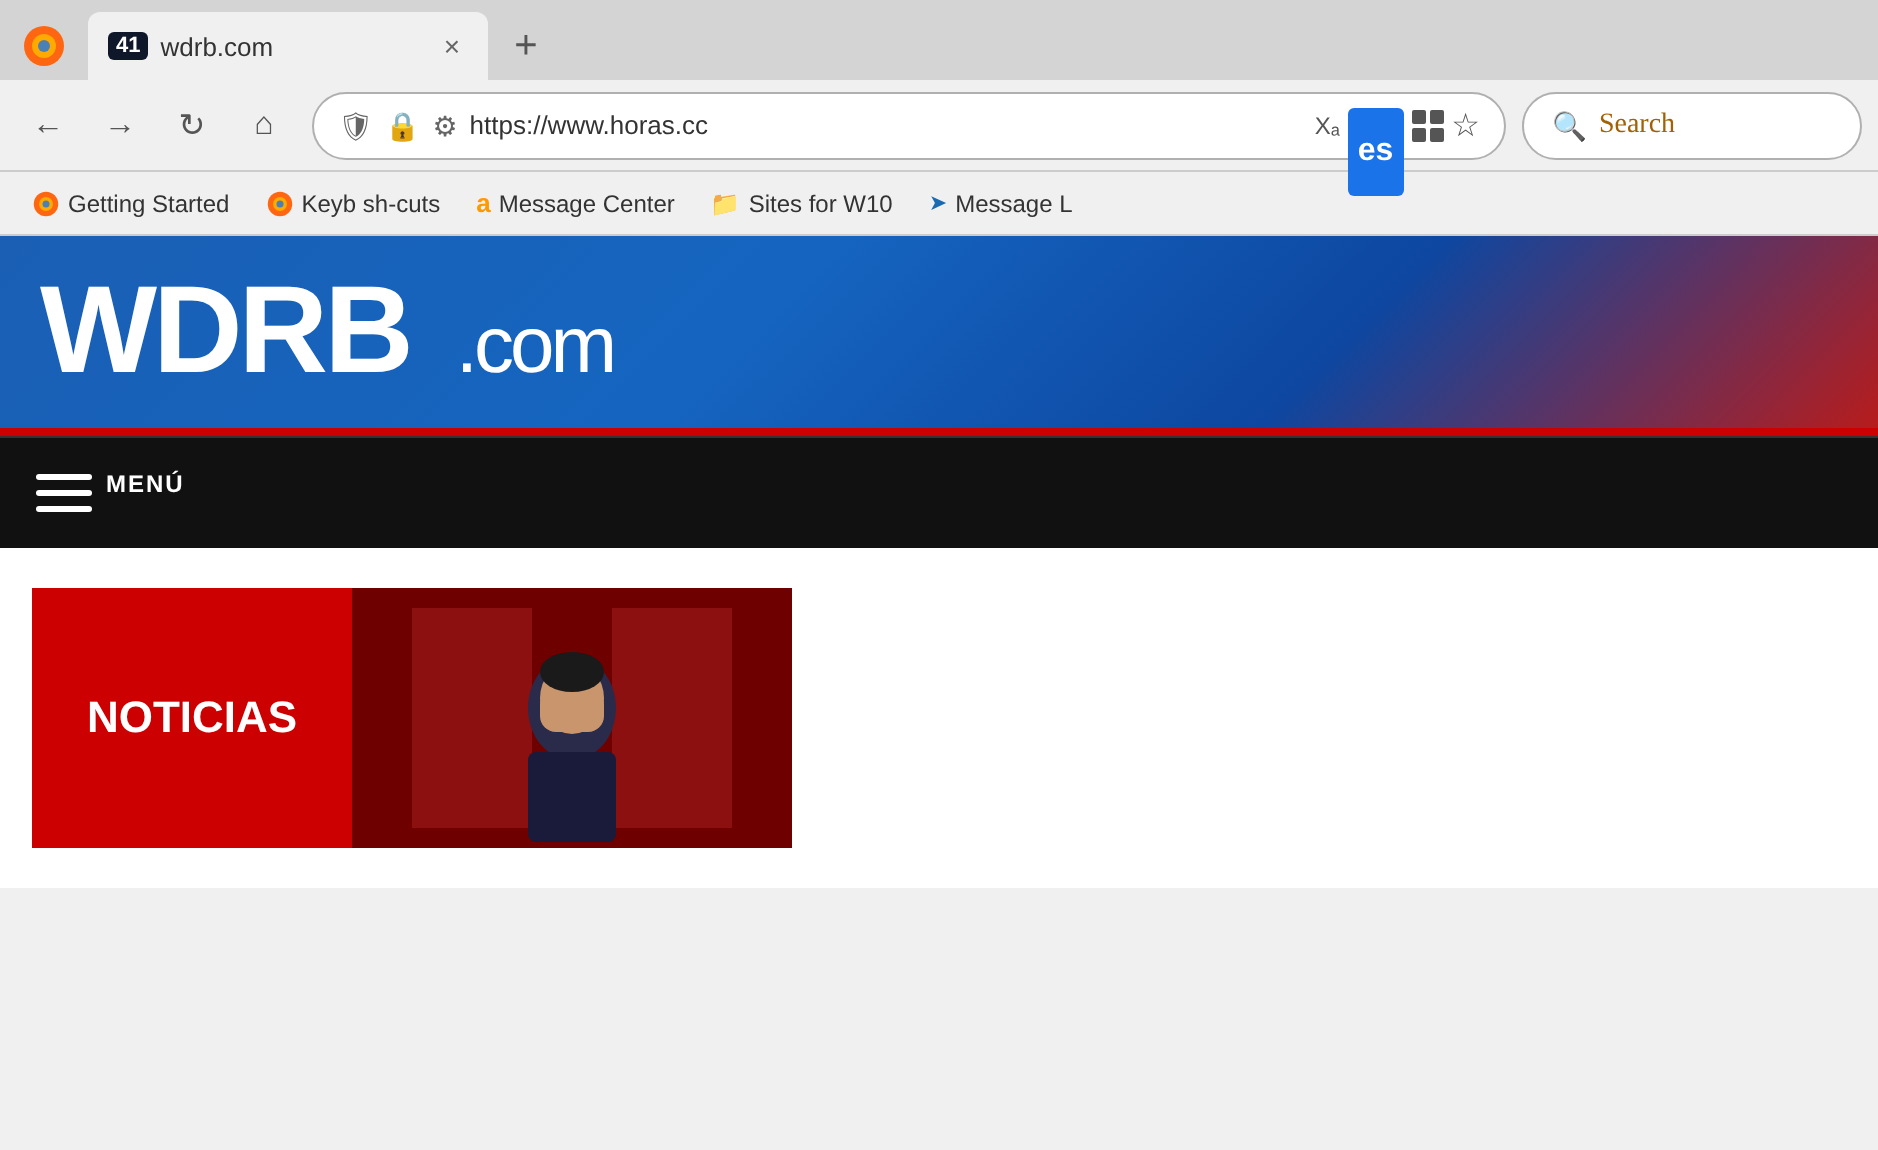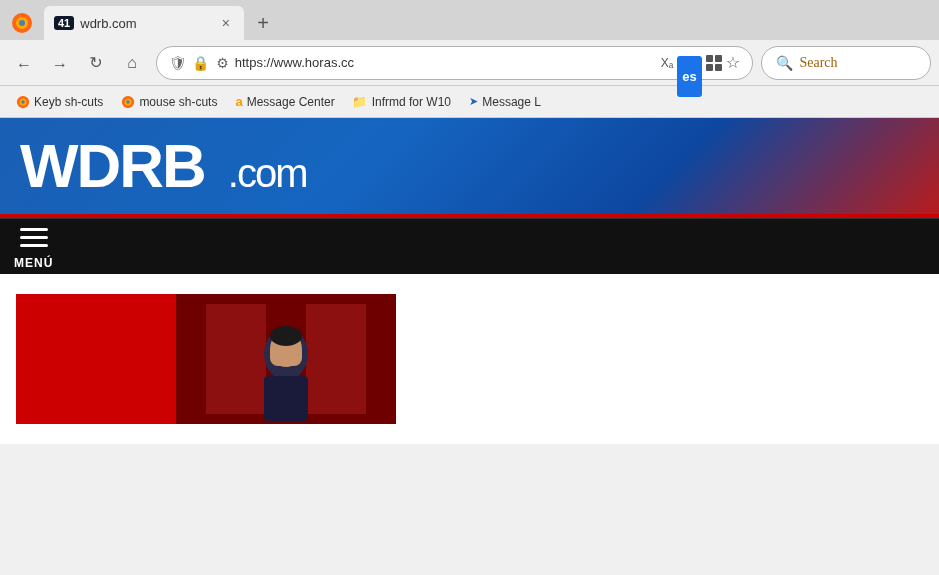--- a/index.html
+++ b/index.html
@@ -98,21 +98,21 @@
     }
     .address-bar-icons {
       display: flex; align-items: center; gap: 6px;
     }
     .addr-icon { font-size: 14px; color: #666; }
     .addr-url { font-size: 13px; color: #333; flex: 1; }
     .addr-right { display: flex; align-items: center; gap: 4px; }
     .lang-badge {
       background: #1a73e8;
       color: white;
-      font-size: 13px;
+      font-size: 16px;
       font-weight: bold;
       border-radius: 3px;
       padding: 13px 5px;
       margin-top: 27px;
     }
     .grid-icon {
       display: grid; grid-template-columns: 1fr 1fr; gap: 2px;
       width: 16px; height: 16px;
     }
     .grid-icon span {
@@ -210,21 +210,21 @@
       border-radius: 2px;
     }
     .menu-label {
       color: white;
       font-size: 12px;
       font-weight: bold;
       letter-spacing: 1px;
       margin-top: 2px;
     }
     .menu-btn {
-      display: flex; flex-direction: column; align-items: center; gap: 3px;
+      display: flex; flex-direction: row; align-items: flex-start; gap: 3px;
       cursor: pointer;
     }
 
     
     .news-section {
       background: white;
       display: flex;
       align-items: center;
       padding: 20px 16px;
       gap: 0;
@@ -335,47 +335,47 @@
     </div>
 
     <div class="search-area">
       <span class="search-icon">🔍</span>
       <span class="search-text">Search</span>
     </div>
   </div>
 
   <div class="bookmarks-bar">
 
+    <div class="bookmark-item">
+      <svg class="bk-firefox-icon" viewBox="0 0 16 16">
+        <circle cx="8" cy="8" r="7" fill="#FF6611"></circle>
+        <circle cx="8" cy="8" r="4" fill="#FFAA00"></circle>
+        <circle cx="8" cy="8" r="2" fill="#006EFF" opacity="0.7"></circle>
+      </svg>
+      <span>Getting Started</span>
+    </div>
 
     <div class="bookmark-item">
       <svg class="bk-firefox-icon" viewBox="0 0 16 16">
         <circle cx="8" cy="8" r="7" fill="#FF6611"></circle>
         <circle cx="8" cy="8" r="4" fill="#FFAA00"></circle>
         <circle cx="8" cy="8" r="2" fill="#006EFF" opacity="0.7"></circle>
       </svg>
       <span>Keyb sh-cuts</span>
     </div>
 
-    <div class="bookmark-item">
-      <svg class="bk-firefox-icon" viewBox="0 0 16 16">
-        <circle cx="8" cy="8" r="7" fill="#FF6611"></circle>
-        <circle cx="8" cy="8" r="4" fill="#FFAA00"></circle>
-        <circle cx="8" cy="8" r="2" fill="#006EFF" opacity="0.7"></circle>
-      </svg>
-      <span>mouse sh-cuts</span>
-    </div>
 
     <div class="bookmark-item">
       <span class="bk-amazon-icon">a</span>
       <span>Message Center</span>
     </div>
 
     <div class="bookmark-item">
       <span class="bk-folder-icon">📁</span>
-      <span>Infrmd for W10</span>
+      <span>Sites for W10</span>
     </div>
 
     <div class="bookmark-item">
       <span class="bk-arrow-icon">➤</span>
       <span>Message L</span>
     </div>
   </div>
 </div>
 
 <div class="site-wrapper">
@@ -393,21 +393,21 @@
         <span></span>
         <span></span>
       </div>
       <span class="menu-label">MENÚ</span>
     </div>
   </div>
 
   <div class="news-section">
     <div class="news-badge">
       <span>
-        <br>
+        <span>NOTICIAS</span><br>
       </span>
     </div>
     <div class="news-thumbnail">
       <div class="news-thumbnail-bg"></div>
       <div class="news-thumbnail-overlay">
 
         <svg width="220" height="130" viewBox="0 0 220 130" style="position:absolute;top:0;left:0;">
 
           <rect x="0" y="0" width="220" height="130" fill="#8b0000"></rect>
           <rect x="30" y="10" width="60" height="110" fill="#cc2222" opacity="0.6"></rect>

